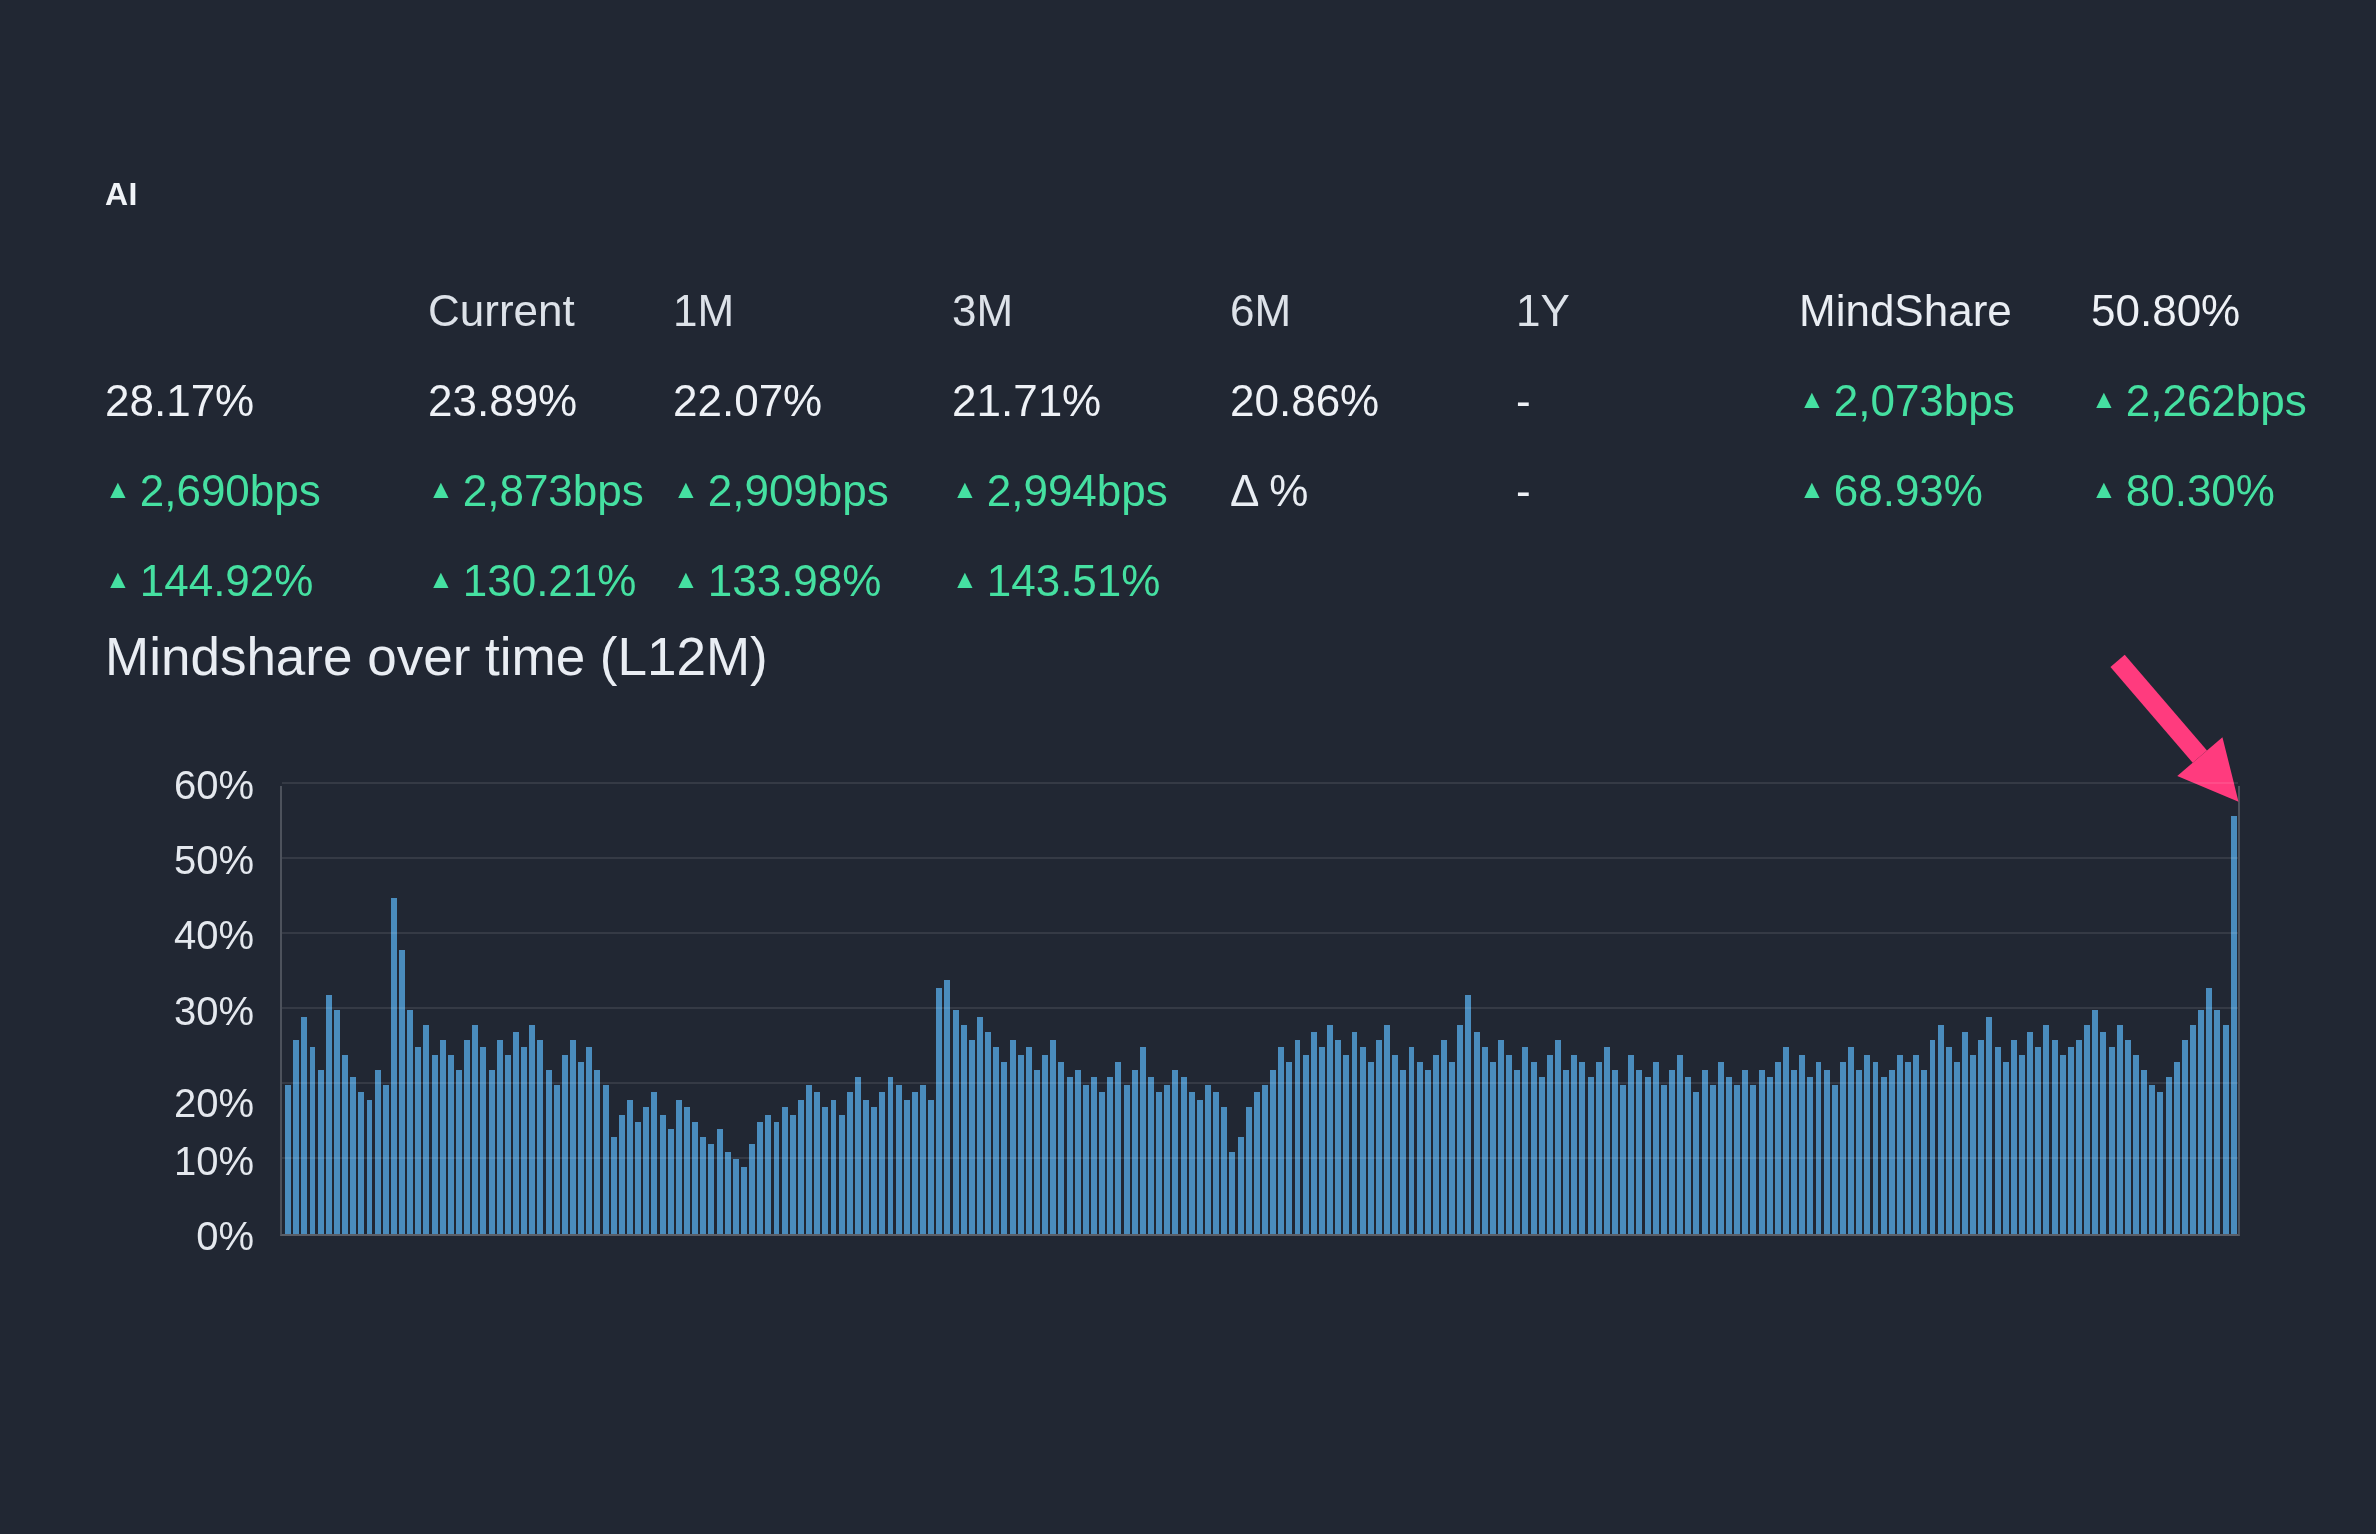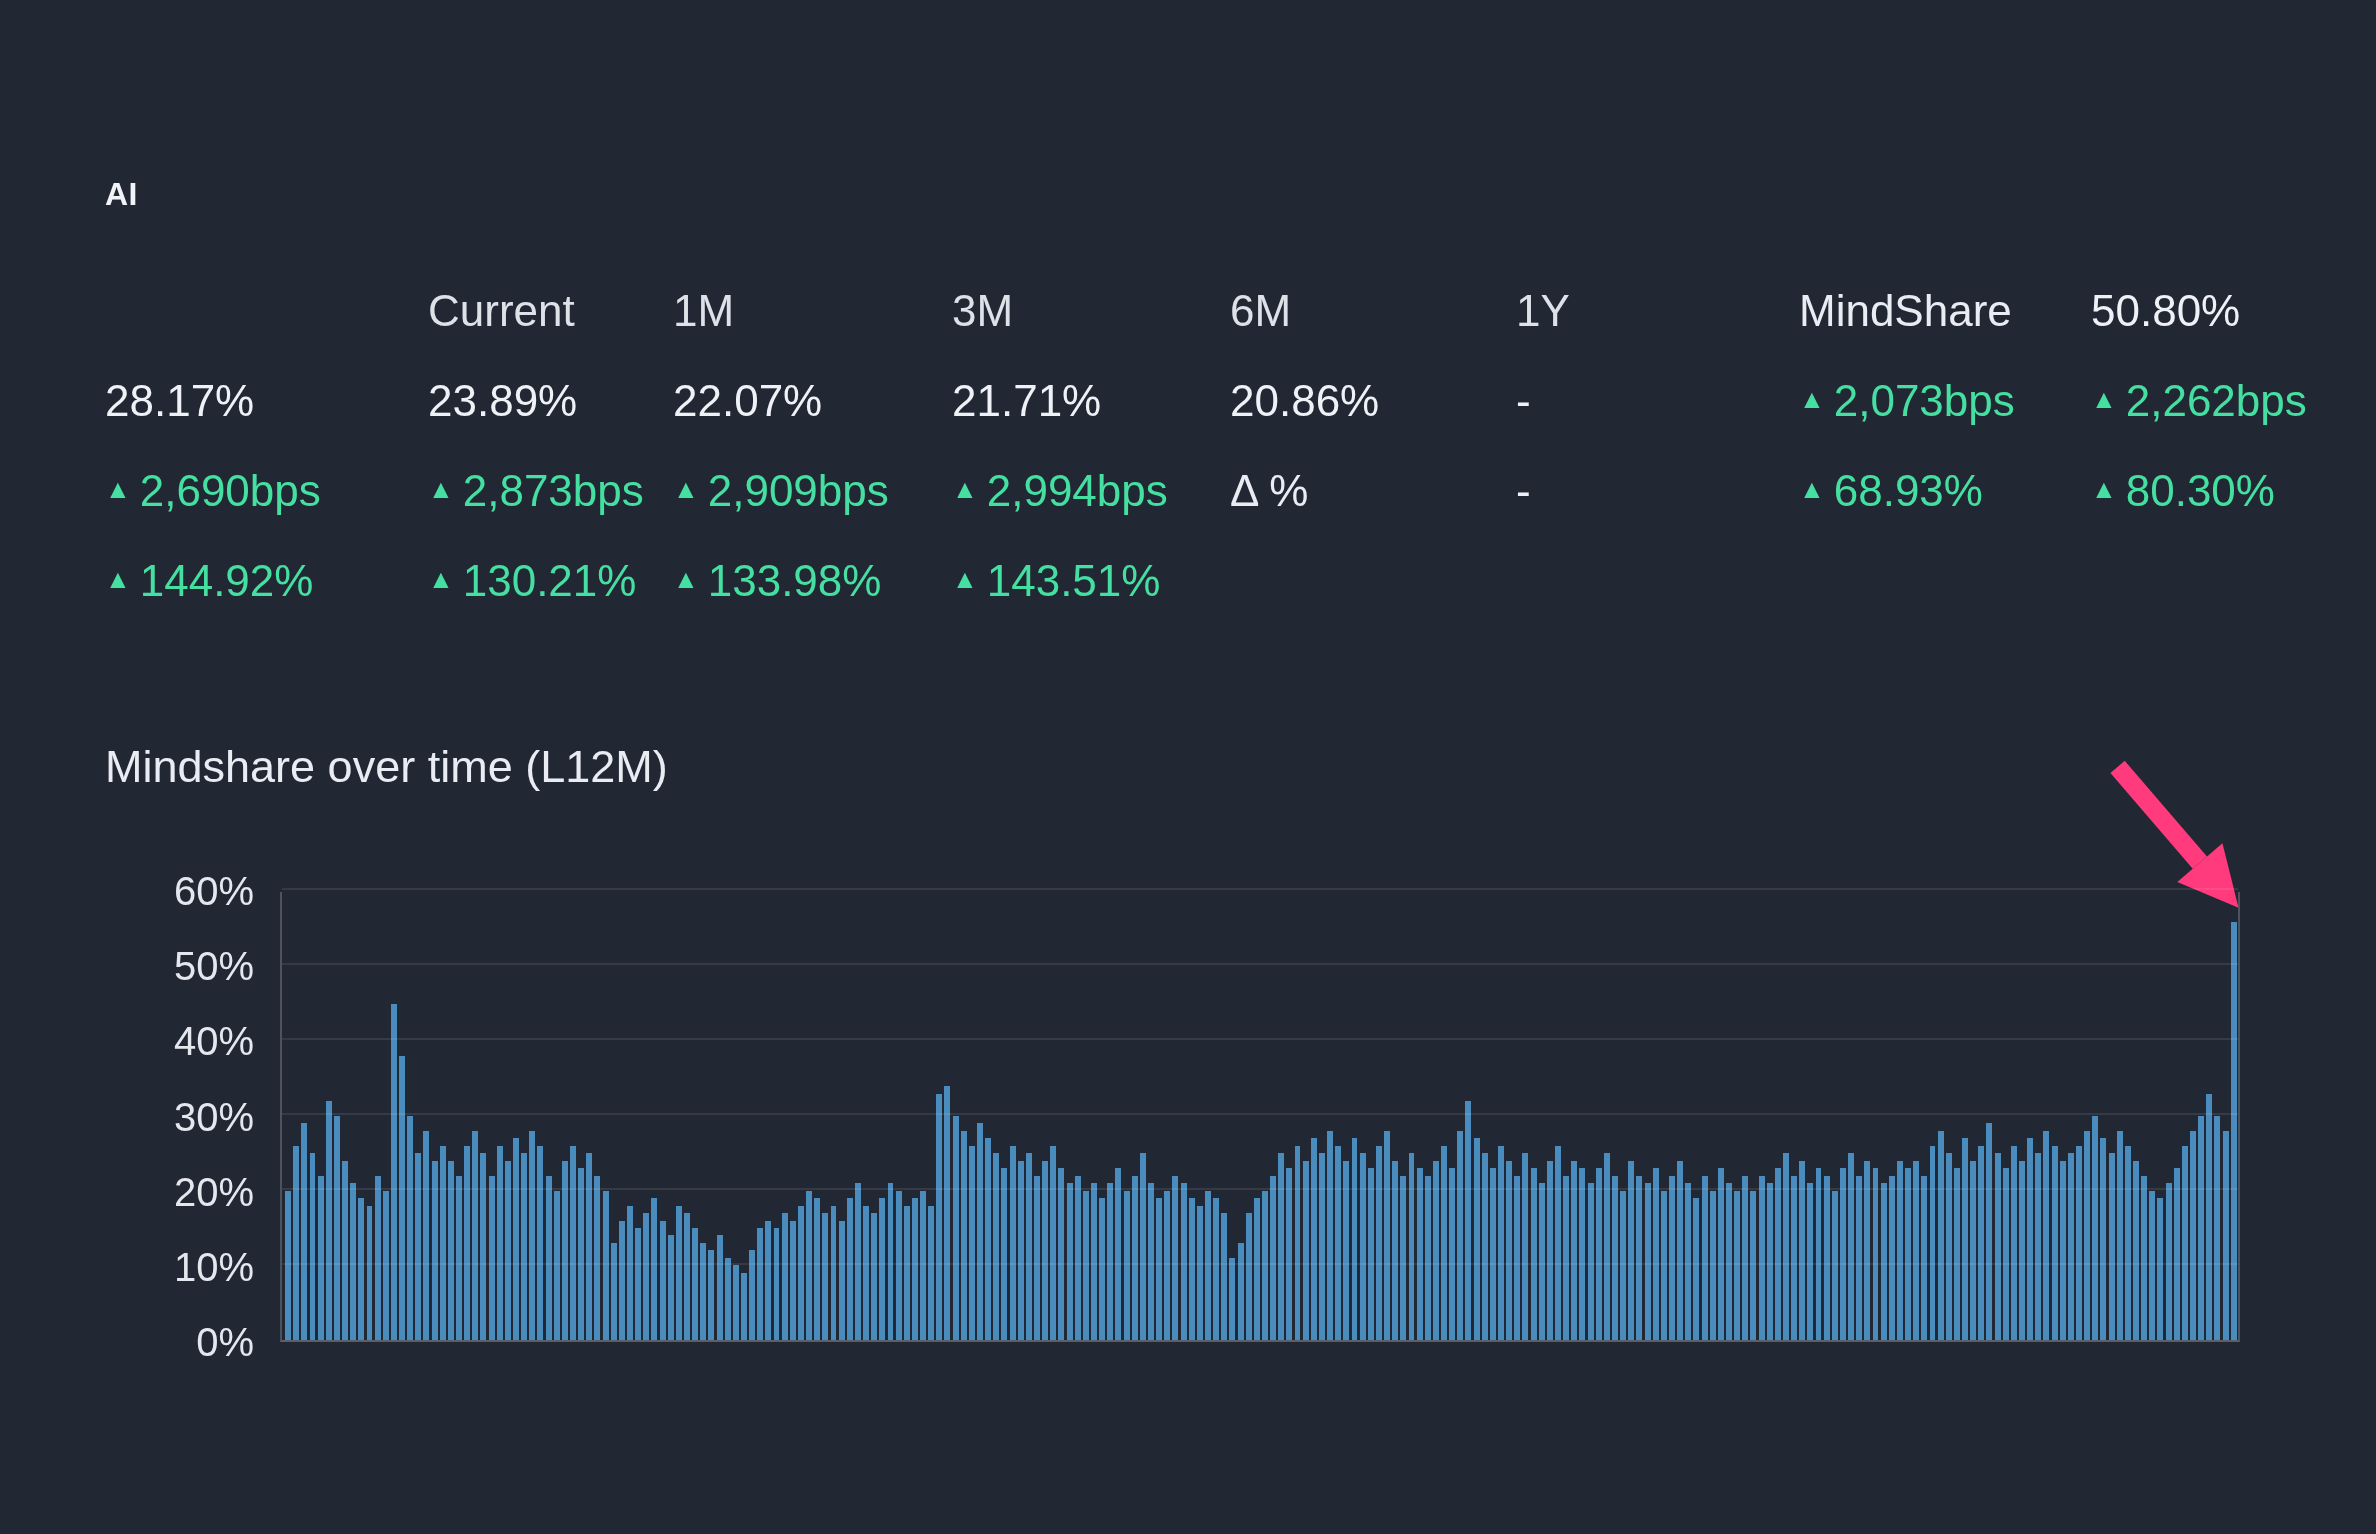--- a/index.html
+++ b/index.html
@@ -18,21 +18,21 @@
     display:grid;
     grid-template-columns:323px 245px 279px 278px 286px 283px 292px 307px;
     font-size:44px;
   }
   .cell{height:90px;display:flex;align-items:center;white-space:nowrap;}
   .hdr{color:#dde2e9;}
   .rowlabel{color:#e9edf3;}
   .val{color:#eef1f6;}
   .val.delta{color:#45e0a1;}
   .tri{font-size:26px;margin-right:9px;line-height:1;transform:translateY(-2px);}
-  .chart-heading{margin-top:115px;font-size:45px;color:#e9edf3;}
+  .chart-heading{font-size:53px;color:#e9edf3;}
   .chart-area{margin-top:99px;display:flex;}
   .y-axis{width:175px;position:relative;height:450px;flex:none;}
   .ylab{position:absolute;right:26px;font-size:40px;color:#e4e8ee;line-height:42px;height:42px;}
   .plot{
     position:relative;width:1960px;height:450px;flex:none;
     border-left:2px solid rgba(255,255,255,.20);
     border-right:2px solid rgba(255,255,255,.20);
     border-bottom:2px solid rgba(255,255,255,.26);
     box-sizing:border-box;
   }
@@ -116,21 +116,21 @@
         <span>143.51%</span>
       </div>
     </div>
 
   <div class="chart-heading">Mindshare over time (L12M)</div>
 
   <div class="chart-area">
     <div class="y-axis">
         <div class="ylab" style="bottom: -21px;">0%</div>
         <div class="ylab" style="bottom: 54px;">10%</div>
-        <div class="ylab" style="bottom: 129px;">20%</div>
+        <div class="ylab" style="bottom: 112px;">20%</div>
         <div class="ylab" style="bottom: 204px;">30%</div>
         <div class="ylab" style="bottom: 280px;">40%</div>
         <div class="ylab" style="bottom: 355px;">50%</div>
         <div class="ylab" style="bottom: 430px;">60%</div>
       </div>
     <div class="plot">
       <div class="bars">
           <div class="bar" style="height: 33.3333%; background: rgb(74, 140, 189);"></div>
           <div class="bar" style="height: 43.3333%; background: rgb(74, 140, 189);"></div>
           <div class="bar" style="height: 48.3333%; background: rgb(74, 140, 189);"></div>

